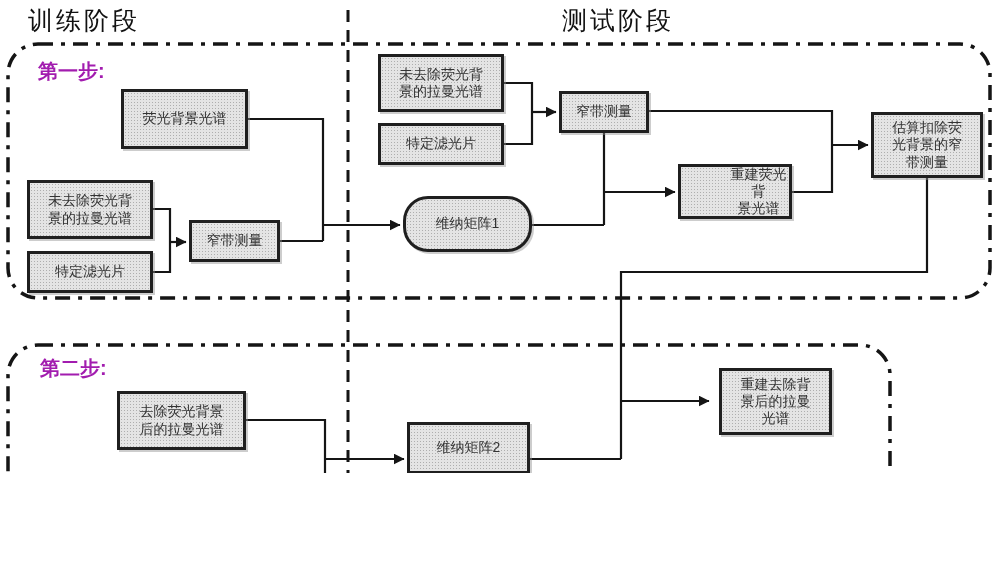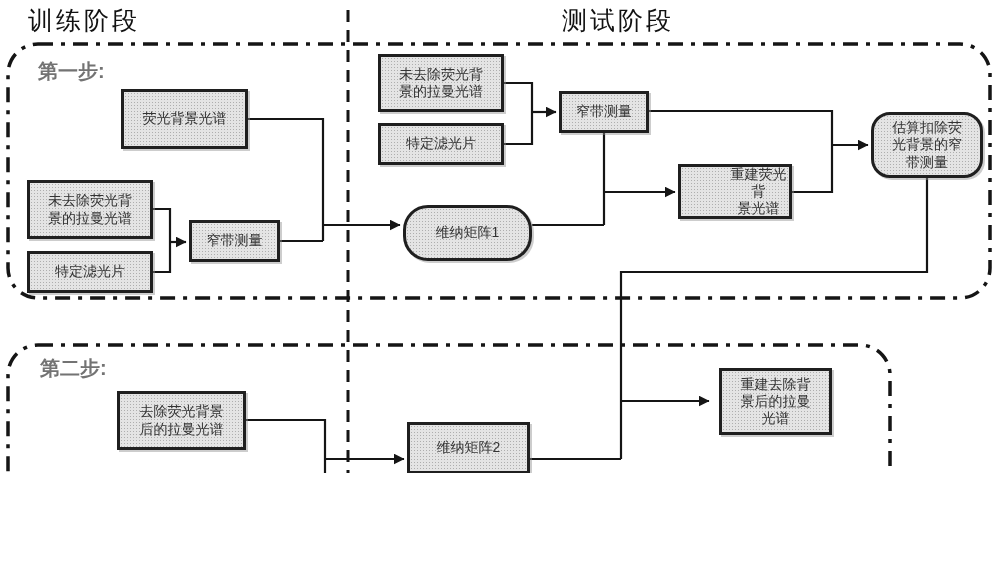--- a/index.html
+++ b/index.html
@@ -16,21 +16,21 @@
     background-size:3px 3px;
     box-shadow:2px 2px 0 rgba(145,145,145,0.45);
     display:flex;align-items:center;justify-content:center;
     text-align:center;white-space:pre-line;
     color:#333333;font-size:14px;line-height:1.22;
   }
   .hdr{
     position:absolute;font-size:25px;color:#111111;letter-spacing:3px;white-space:nowrap;
   }
   .step{
-    position:absolute;font-size:20px;font-weight:600;color:#737373;white-space:nowrap;
+    position:absolute;font-size:20px;font-weight:600;color:#a21caf;white-space:nowrap;
   }
 </style>
 </head>
 <body>
 
 <div id="stage">
 
   <svg id="wires" viewBox="0 0 1000 565" xmlns="http://www.w3.org/2000/svg">
     <defs>
       <marker id="arrow" viewBox="0 0 10 10" refX="9.5" refY="5" markerWidth="11" markerHeight="11" markerUnits="userSpaceOnUse" orient="auto-start-reverse">
@@ -69,24 +69,24 @@
   <div class="box" style="left:121px;top:89px;width:127px;height:60px;">荧光背景光谱</div>
   <div class="box" style="left:27px;top:180px;width:126px;height:59px;">未去除荧光背
 景的拉曼光谱</div>
   <div class="box" style="left:27px;top:251px;width:126px;height:42px;">特定滤光片</div>
   <div class="box" style="left:189px;top:220px;width:91px;height:42px;">窄带测量</div>
 
   <div class="box" style="left:378px;top:54px;width:126px;height:58px;">未去除荧光背
 景的拉曼光谱</div>
   <div class="box" style="left:378px;top:123px;width:126px;height:42px;">特定滤光片</div>
   <div class="box" style="left:559px;top:91px;width:90px;height:42px;">窄带测量</div>
-  <div class="box" style="left:403px;top:205px;width:129px;height:56px;border-radius:25px;">维纳矩阵1</div>
+  <div class="box" style="left:403px;top:196px;width:129px;height:56px;border-radius:25px;">维纳矩阵1</div>
   <div class="box" style="left:678px;top:164px;width:114px;height:55px;padding-left:47px;">重建荧光背
 景光谱</div>
-  <div class="box" style="left:871px;top:112px;width:112px;height:66px;border-radius:19px;">估算扣除荧
+  <div class="box" style="left:871px;top:112px;width:112px;height:66px;">估算扣除荧
 光背景的窄
 带测量</div>
   <div class="box" style="left:712px;top:368px;width:113px;height:67px;margin-left:7px;">重建去除背
 景后的拉曼
 光谱</div>
 
   <div class="box" style="left:117px;top:391px;width:129px;height:59px;">去除荧光背景
 后的拉曼光谱</div>
   <div class="box" style="left:407px;top:422px;width:123px;height:52px;">维纳矩阵2</div>
 

